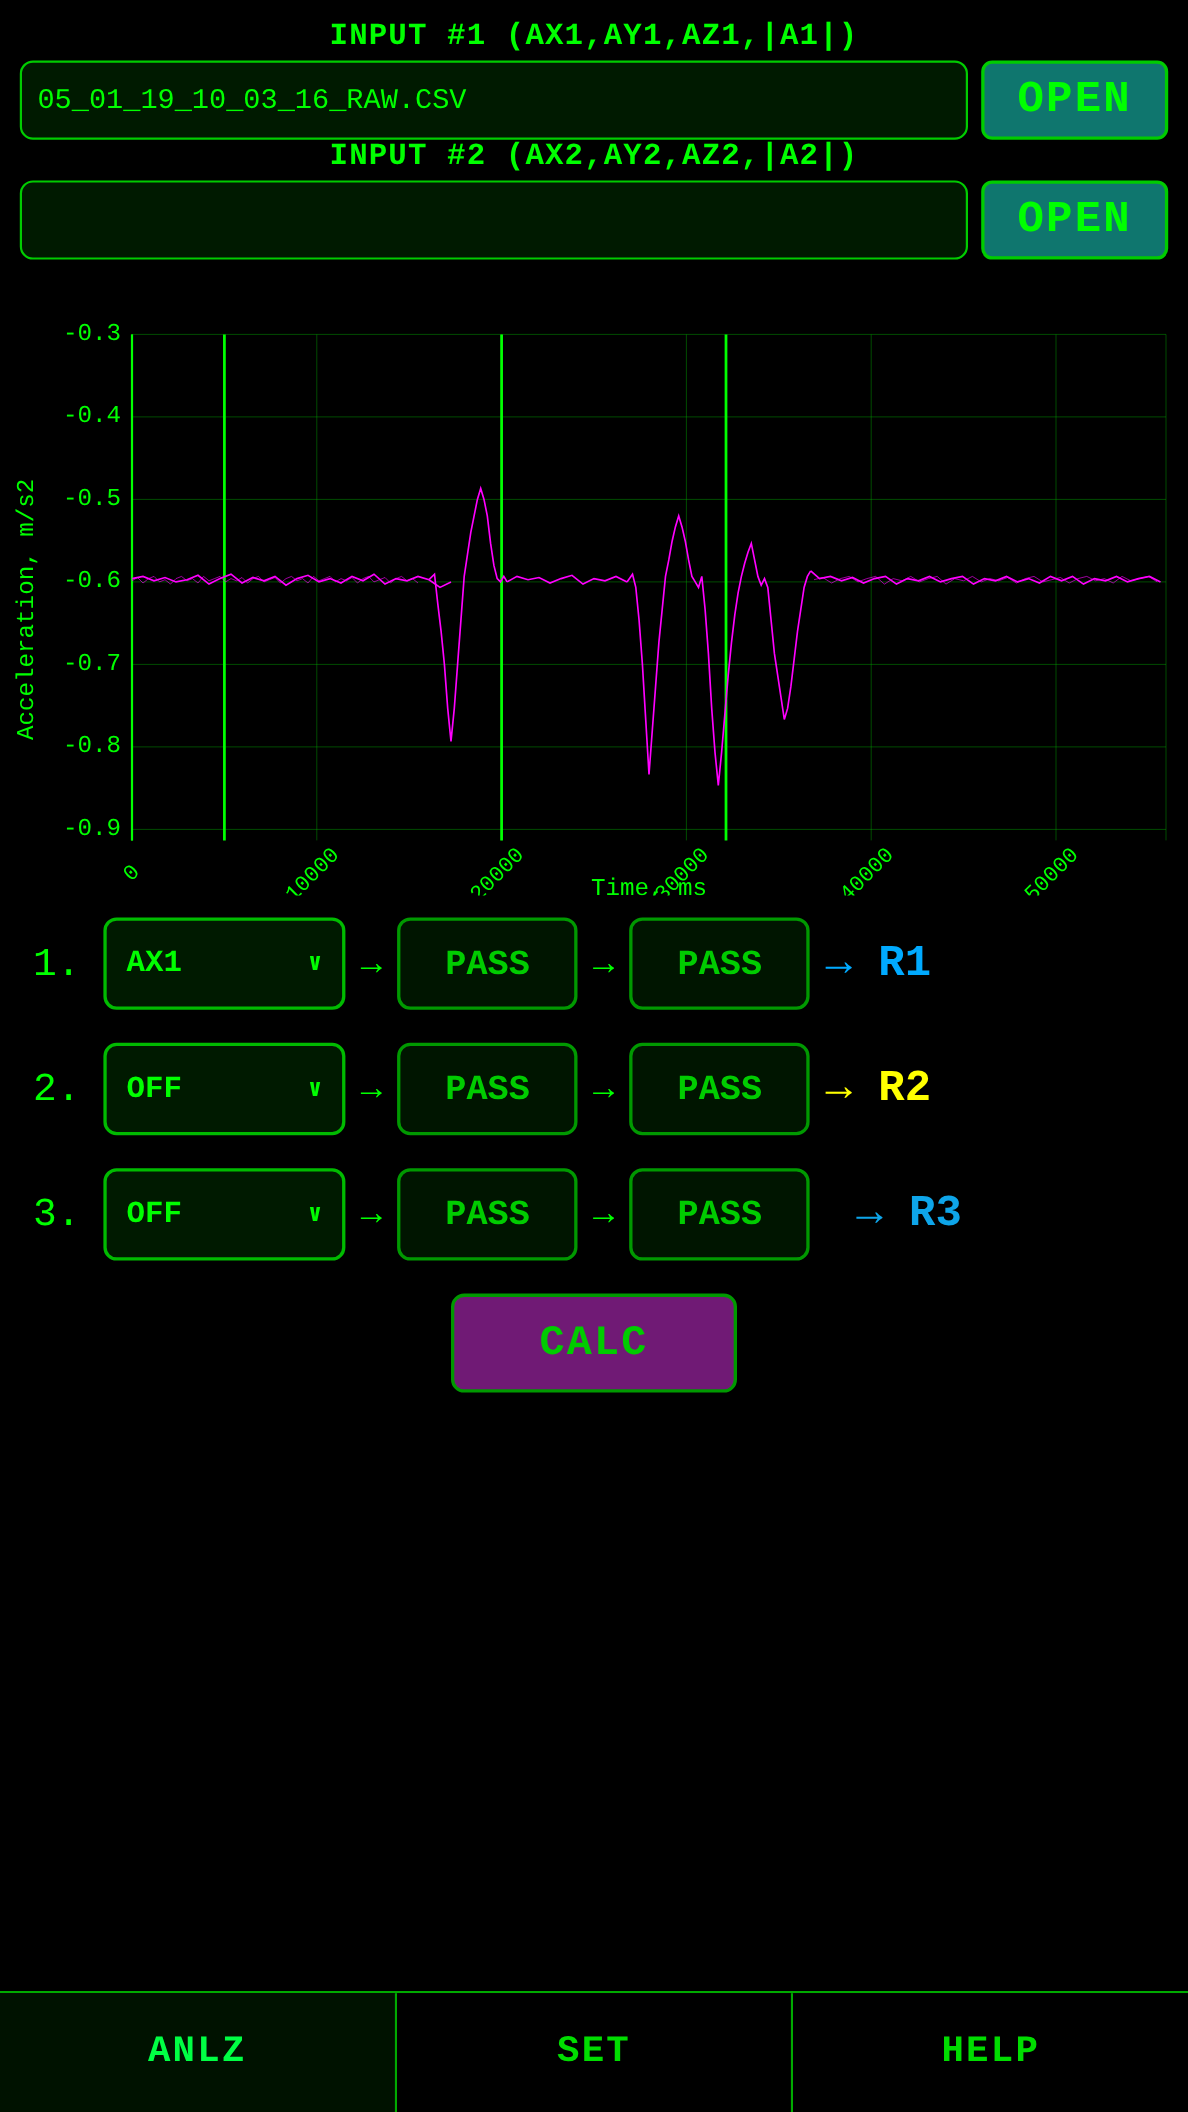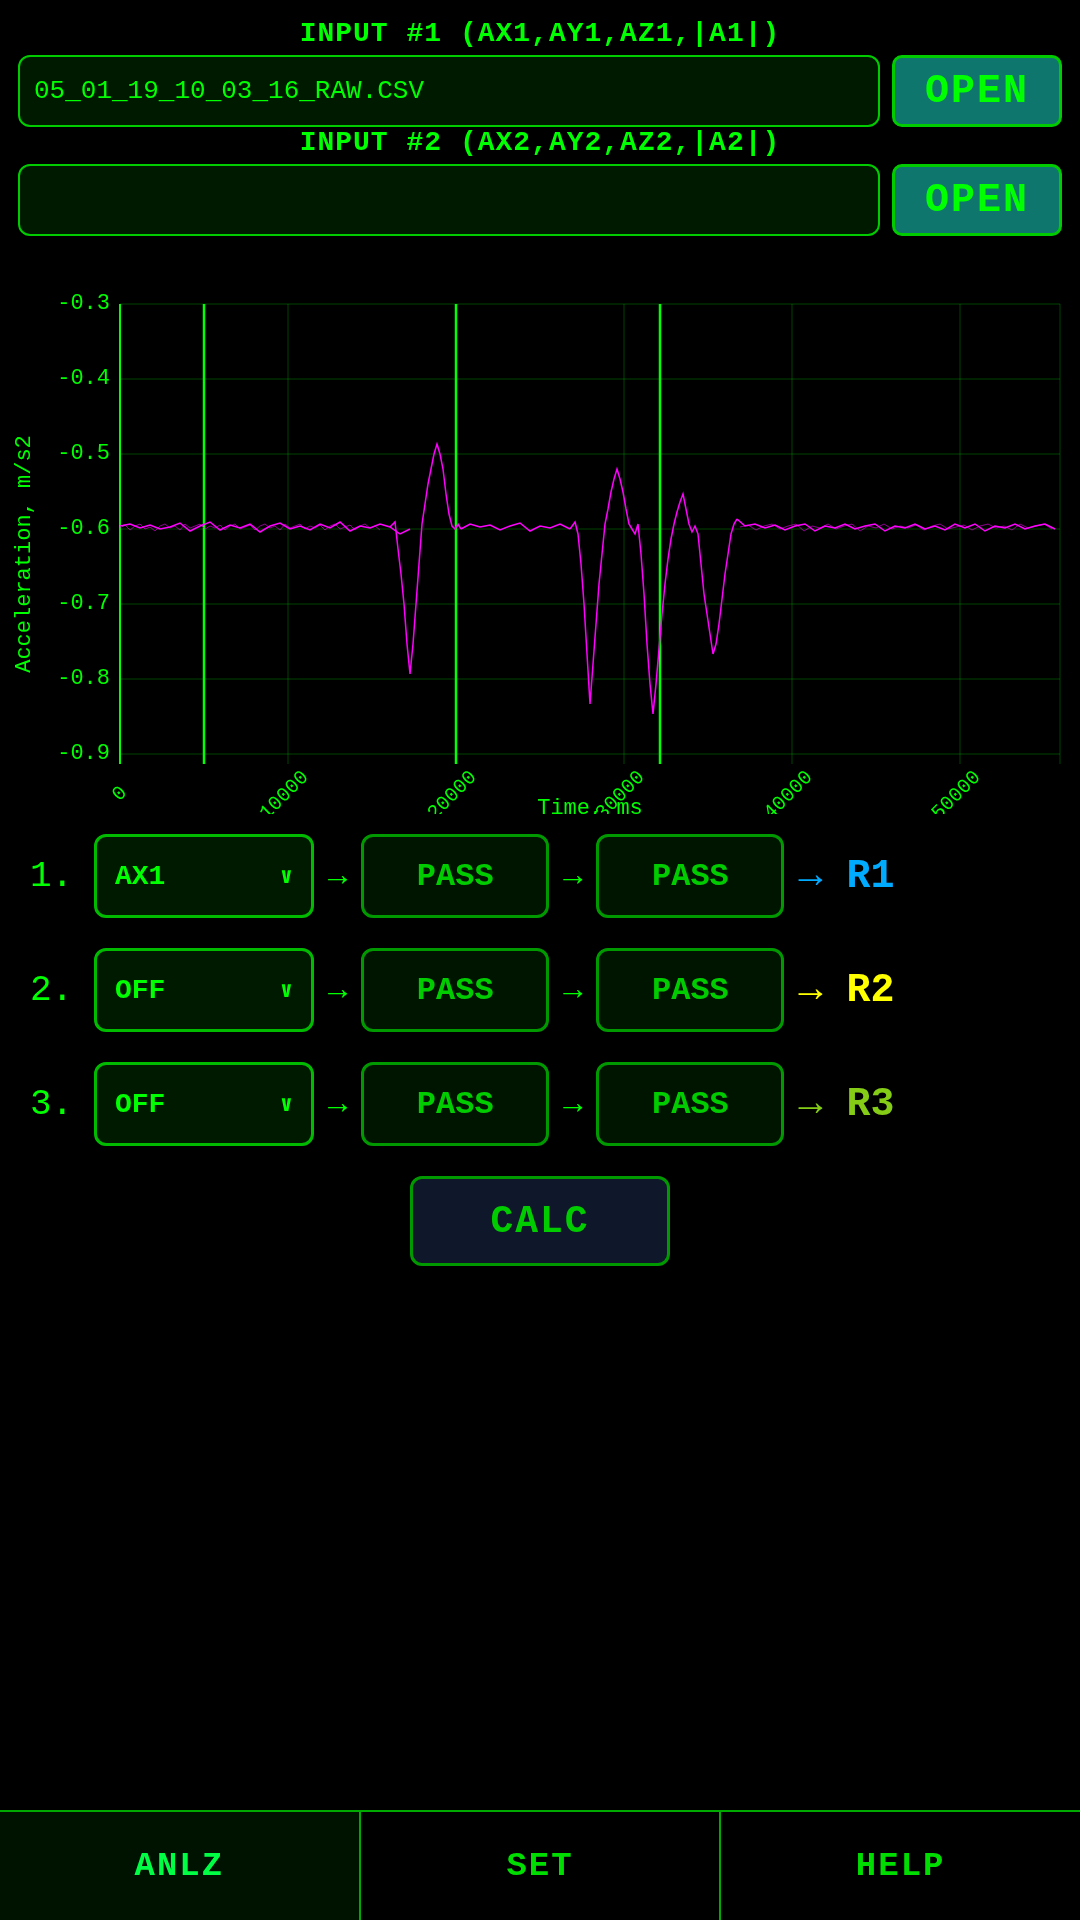--- a/index.html
+++ b/index.html
@@ -125,45 +125,45 @@
     }
 
     .pass-btn {
       background: #001500;
       border: 3px solid #009900;
       border-radius: 12px;
       color: #00cc00;
       font-size: 32px;
       font-family: 'Courier New', monospace;
       font-weight: bold;
-      width: 188px;
+      width: 164px;
       height: 84px;
       cursor: pointer;
       flex-shrink: 0;
     }
 
     .result-label {
       font-size: 40px;
       font-weight: bold;
       flex-shrink: 0;
     }
 
     .result-r1 { color: #00aaff; }
     .result-r2 { color: #ffff00; }
-    .result-r3 { color: #84cc16; }
+    .result-r3 { color: #0ea5e9; margin-left: 28px; }
 
     
     .calc-section {
       display: flex;
       justify-content: center;
       margin-top: 10px;
     }
 
     .calc-btn {
-      background: #0f172a;
+      background: #701a75;
       border: 3px solid #009900;
       border-radius: 12px;
       color: #00cc00;
       font-size: 38px;
       font-family: 'Courier New', monospace;
       font-weight: bold;
       width: 260px;
       height: 90px;
       cursor: pointer;
       letter-spacing: 2px;

